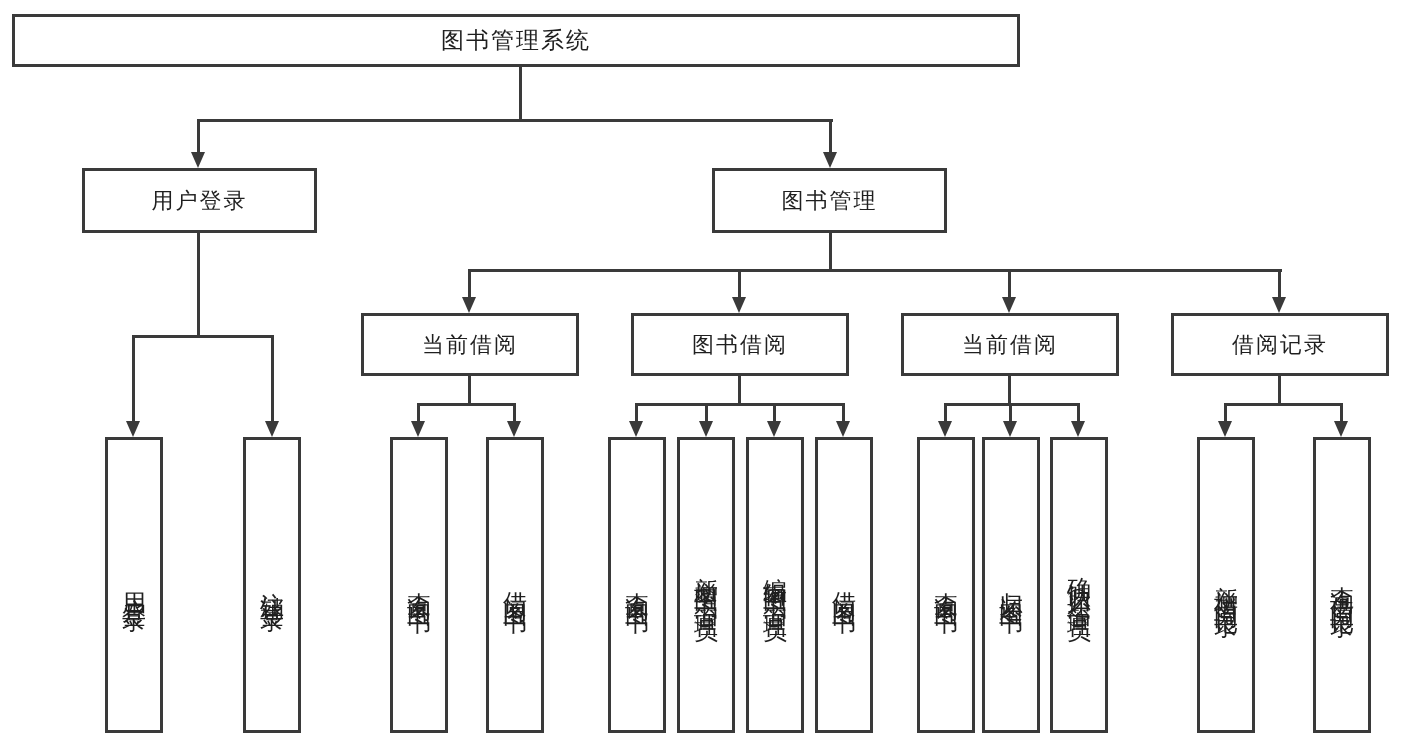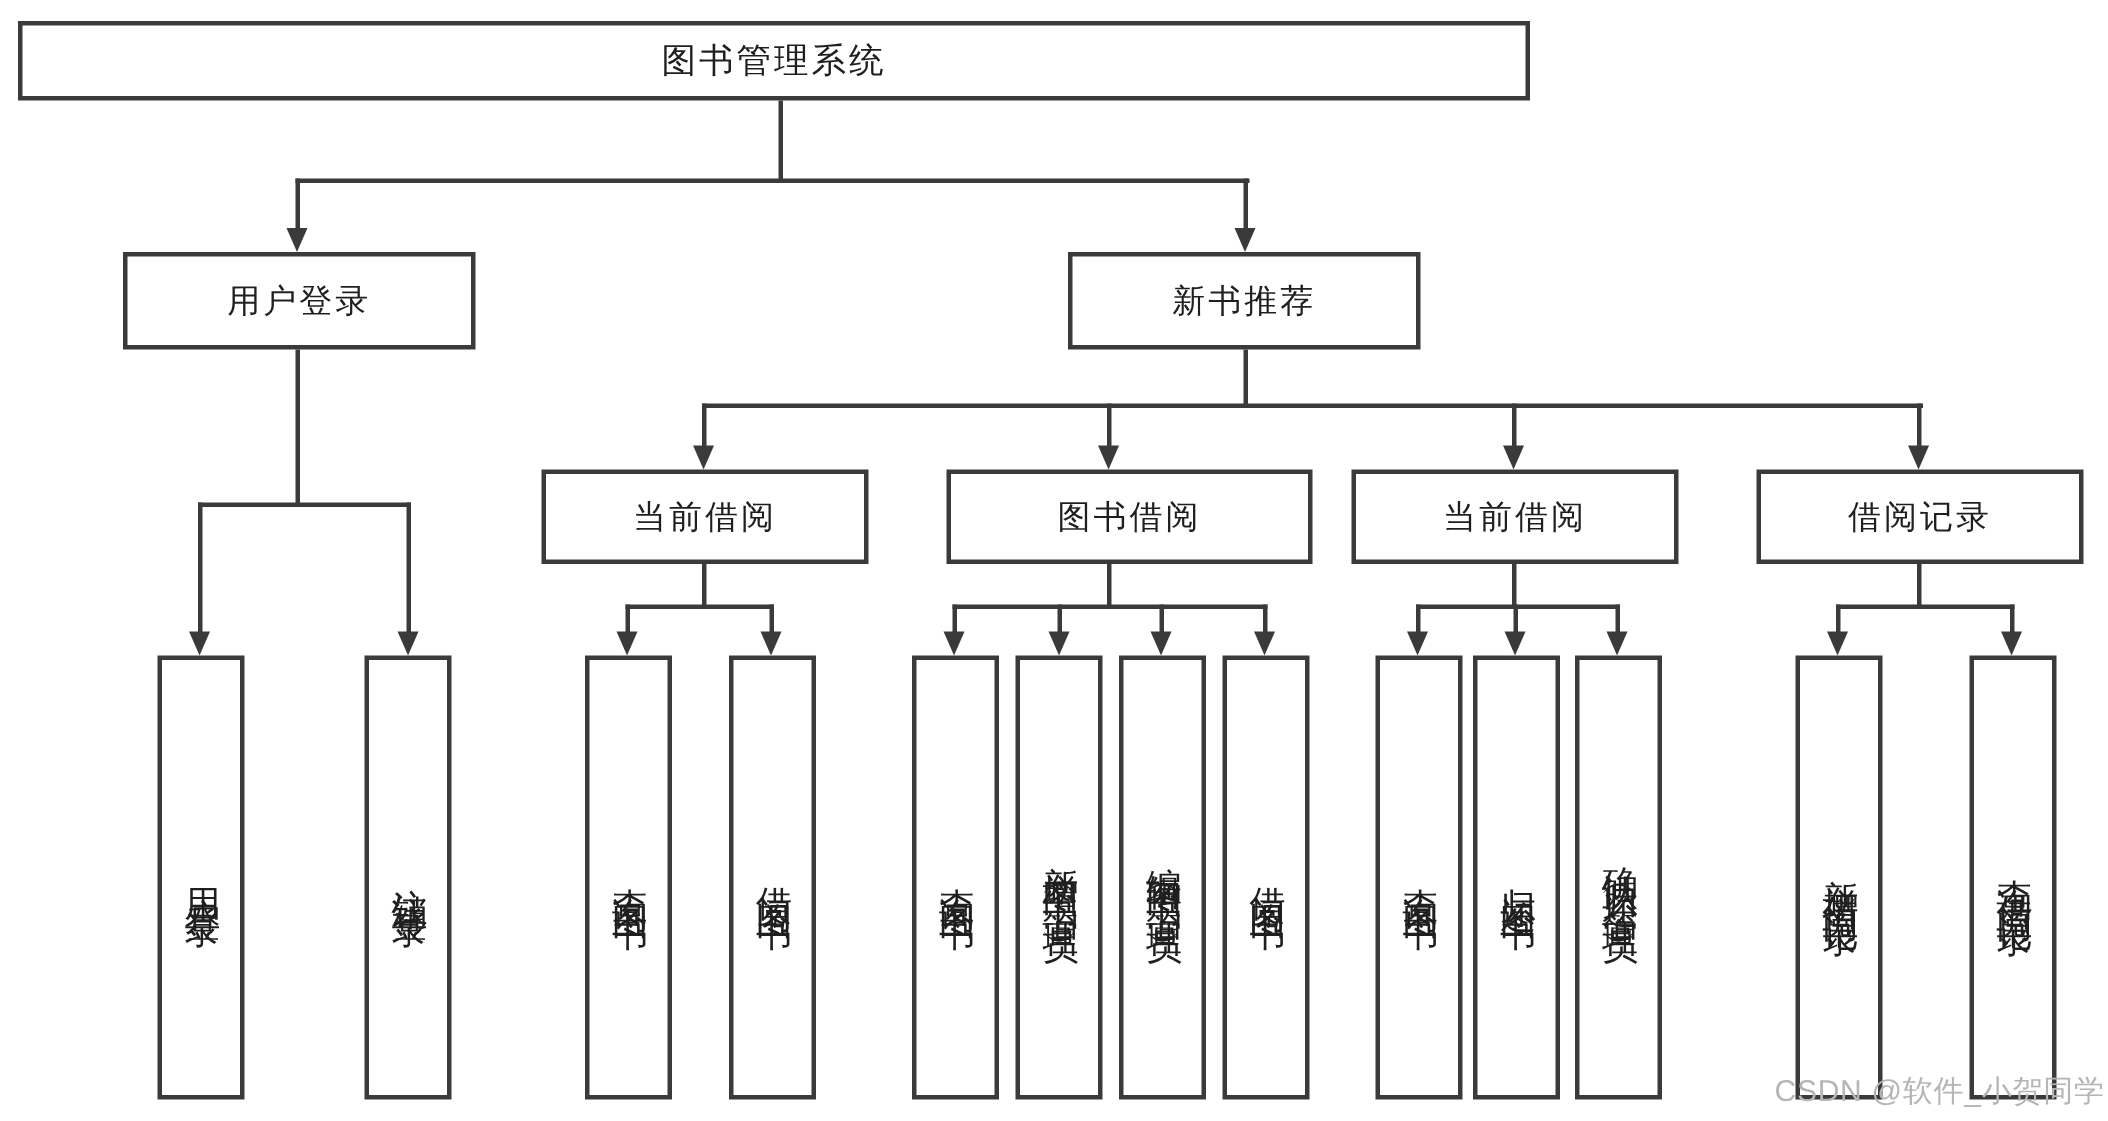--- a/index.html
+++ b/index.html
@@ -74,42 +74,42 @@
   <div class="node root" style="left:12px; top:14px; width:1008px; height:53px;">图书管理系统</div>
 
   <div class="line" style="left:519px; top:67px; width:3px; height:53px;"></div>
   <div class="line" style="left:197px; top:119px; width:636px; height:3px;"></div>
   <div class="line" style="left:197px; top:119px; width:3px; height:34px;"></div>
   <div class="arrow" style="left:191px; top:152px;"></div>
   <div class="line" style="left:829px; top:119px; width:3px; height:34px;"></div>
   <div class="arrow" style="left:823px; top:152px;"></div>
 
   <div class="node" style="left:82px; top:168px; width:235px; height:65px;">用户登录</div>
-  <div class="node" style="left:712px; top:168px; width:235px; height:65px;">新书推荐</div>
+  <div class="node" style="left:712px; top:168px; width:235px; height:65px;">图书管理</div>
 
   <div class="line" style="left:197px; top:233px; width:3px; height:104px;"></div>
   <div class="line" style="left:132px; top:335px; width:142px; height:3px;"></div>
   <div class="line" style="left:132px; top:335px; width:3px; height:87px;"></div>
   <div class="arrow" style="left:126px; top:421px;"></div>
   <div class="line" style="left:271px; top:335px; width:3px; height:87px;"></div>
   <div class="arrow" style="left:265px; top:421px;"></div>
 
   <div class="line" style="left:829px; top:233px; width:3px; height:38px;"></div>
   <div class="line" style="left:468px; top:269px; width:814px; height:3px;"></div>
   <div class="line" style="left:468px; top:269px; width:3px; height:29px;"></div>
   <div class="arrow" style="left:462px; top:297px;"></div>
   <div class="line" style="left:738px; top:269px; width:3px; height:29px;"></div>
   <div class="arrow" style="left:732px; top:297px;"></div>
   <div class="line" style="left:1008px; top:269px; width:3px; height:29px;"></div>
   <div class="arrow" style="left:1002px; top:297px;"></div>
   <div class="line" style="left:1278px; top:269px; width:3px; height:29px;"></div>
   <div class="arrow" style="left:1272px; top:297px;"></div>
 
   <div class="node" style="left:361px; top:313px; width:218px; height:63px;">当前借阅</div>
-  <div class="node" style="left:631px; top:313px; width:244px; height:63px;">图书借阅</div>
+  <div class="node" style="left:631px; top:313px; width:218px; height:63px;">图书借阅</div>
   <div class="node" style="left:901px; top:313px; width:218px; height:63px;text-align:center;">当前借阅</div>
   <div class="node" style="left:1171px; top:313px; width:218px; height:63px;">借阅记录</div>
 
   <div class="line" style="left:468px; top:376px; width:3px; height:29px;"></div>
   <div class="line" style="left:417px; top:403px; width:99px; height:3px;"></div>
   <div class="line" style="left:417px; top:403px; width:3px; height:20px;"></div>
   <div class="arrow" style="left:411px; top:421px;"></div>
   <div class="line" style="left:513px; top:403px; width:3px; height:20px;"></div>
   <div class="arrow" style="left:507px; top:421px;"></div>
 
@@ -177,15 +177,14 @@
     <span>确认归还（管理员）</span>
   </div>
 
   <div class="vnode" style="left:1197px;">
     <span>新增借阅记录</span>
   </div>
   <div class="vnode" style="left:1313px;">
     <span>查询借阅记录</span>
   </div>
 
-  <div class="watermark">CSDN @软件_小贺同学</div>
 
 </div>
 
 </body></html>

